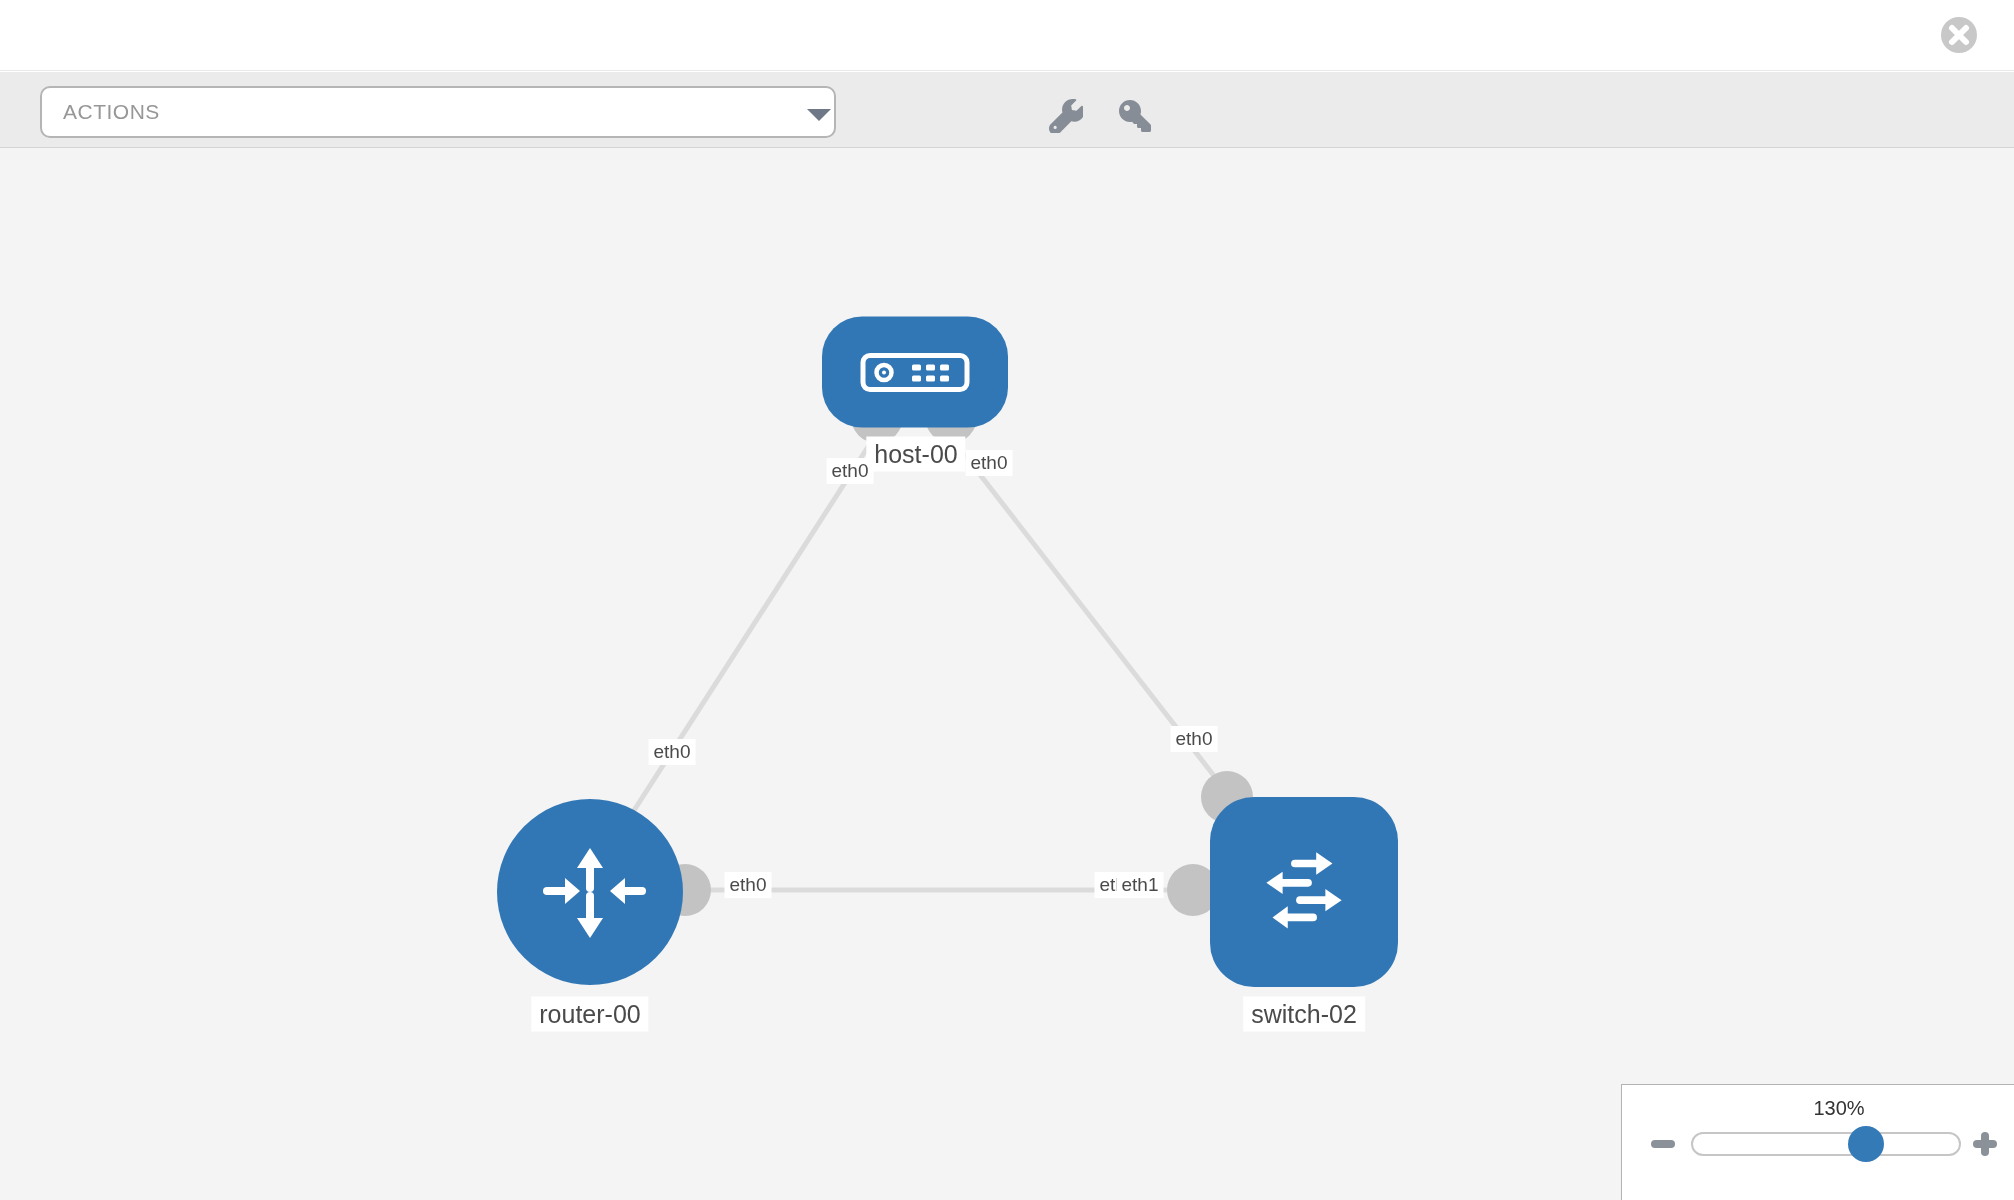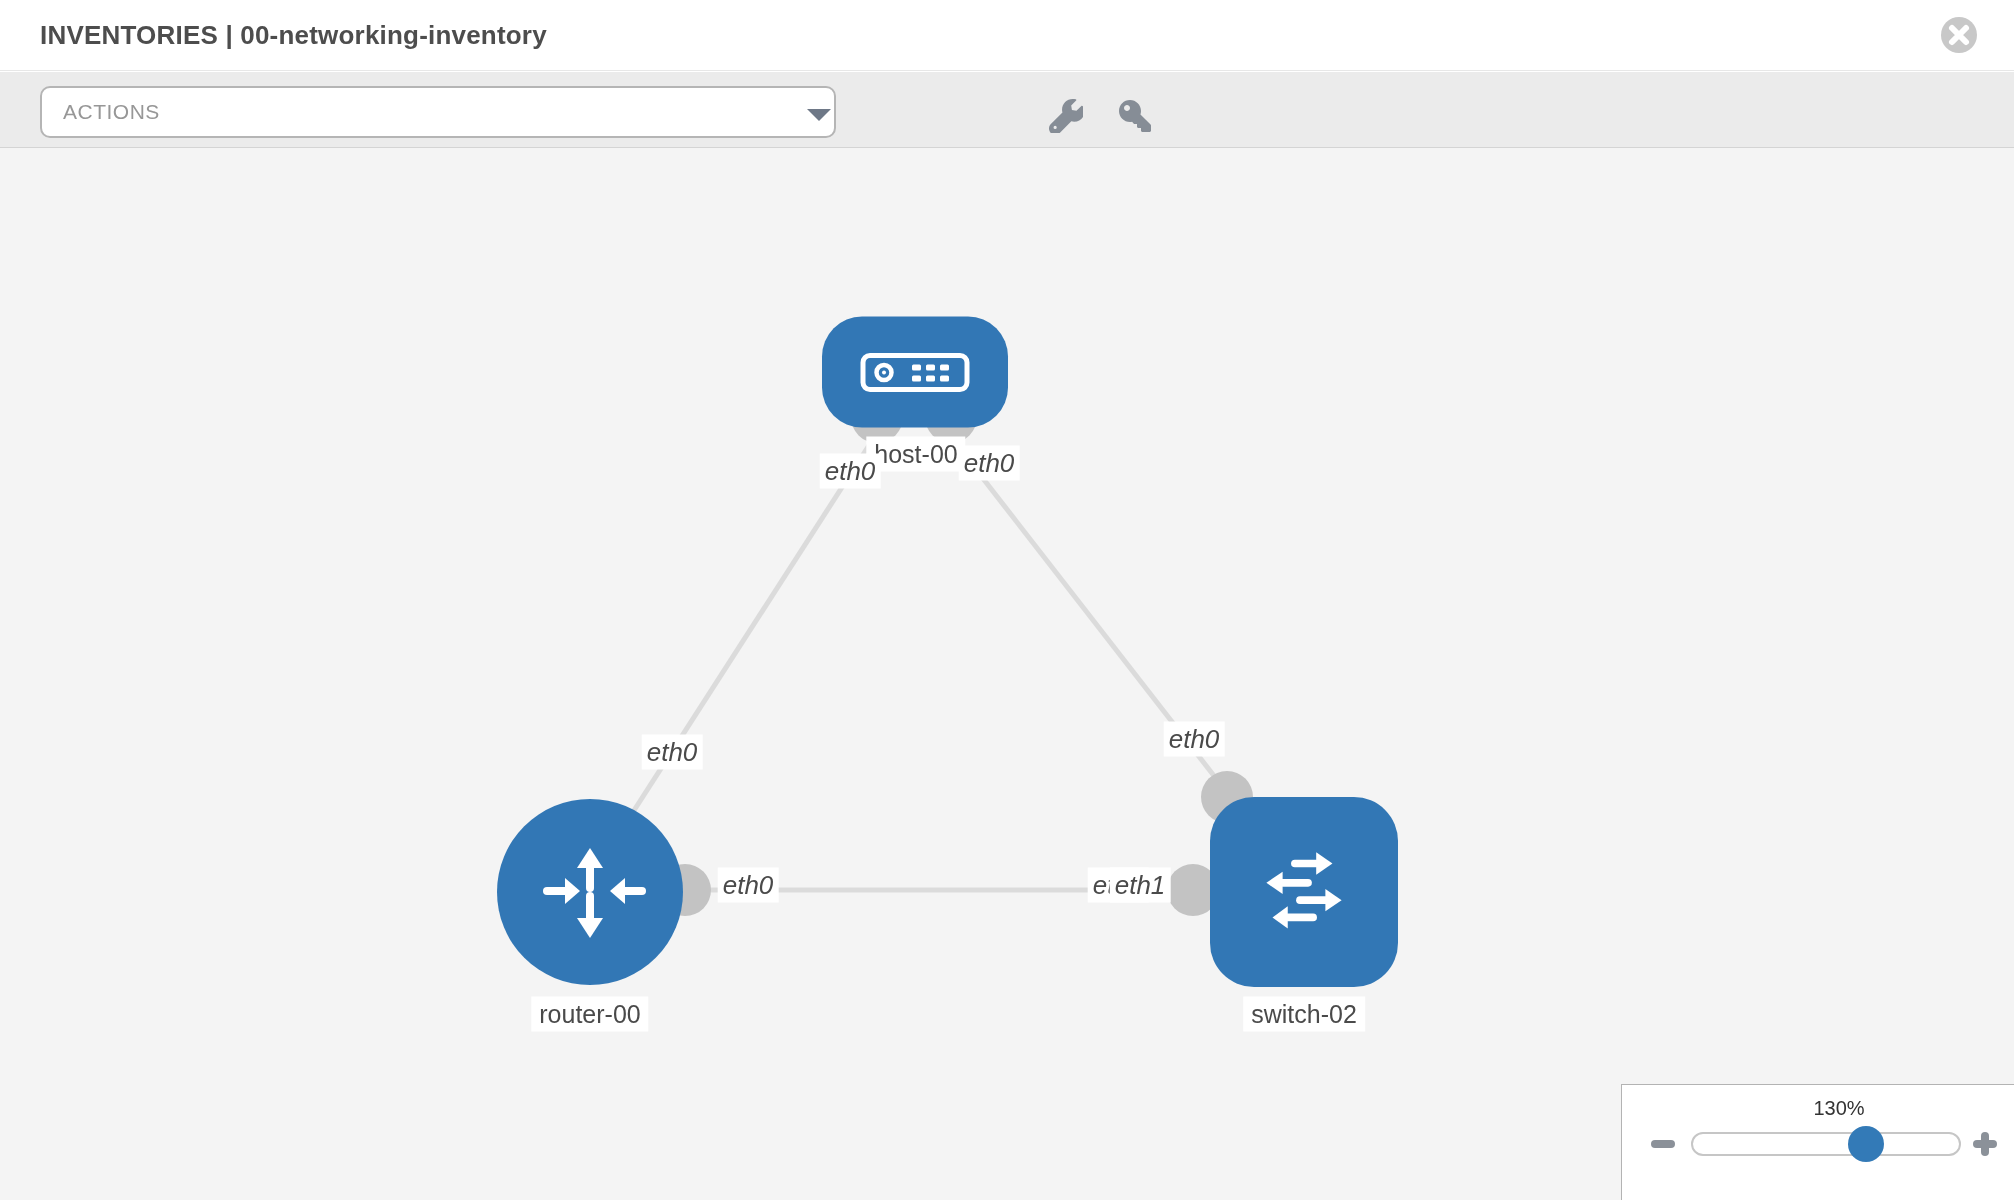--- a/index.html
+++ b/index.html
@@ -40,22 +40,22 @@
 
   .centered { transform:translate(-50%,-50%); }
   .node { position:absolute; z-index:4; background:#3277b5; display:flex; align-items:center;
           justify-content:center; cursor:pointer; }
   .node-host   { width:186px; height:111px; border-radius:40px; }
   .node-router { width:186px; height:186px; border-radius:50%; }
   .node-switch { width:188px; height:190px; border-radius:44px; }
 
   .nlabel { position:absolute; z-index:5; background:#fff; color:#4a4a4a; font-size:25px;
             padding:3px 8px; white-space:nowrap; }
-  .ilabel { position:absolute; z-index:5; background:#fff; color:#4a4a4a; font-size:26px;
-            padding:2px 5px; white-space:nowrap;font-style:italic; }
+  .ilabel { position:absolute; z-index:5; background:#fff; color:#4a4a4a; font-size:19px;
+            padding:2px 5px; white-space:nowrap; }
   .ilabel.on-top { z-index:6; }
 
   
   .zoom-panel { position:absolute; left:1621px; top:936px; width:400px; height:200px; background:#fff;
                 border:1px solid #b3b3b3; z-index:10; }
   .zoom-value { position:absolute; left:82px; top:12px; width:270px; text-align:center;
                 font-size:20px; color:#333; }
   .zoom-minus { position:absolute; left:29px; top:55px; width:24px; height:8px; background:#8b9199;
                 border-radius:4px; cursor:pointer; }
   .zoom-track { position:absolute; left:69px; top:47px; width:270px; height:24px; background:#fff;
@@ -65,21 +65,20 @@
   .zoom-plus { position:absolute; left:351px; top:43px; width:24px; height:32px; cursor:pointer; }
   .zoom-plus .h { position:absolute; left:0; top:12px; width:24px; height:8px; background:#8b9199; border-radius:4px; }
   .zoom-plus .v { position:absolute; left:8px; top:4px; width:8px; height:24px; background:#8b9199; border-radius:4px; }
 </style>
 </head>
 <body>
 
 <div class="app">
 
   <div class="header">
-    <div class="page-title">INVENTORIES | 00-networking-inventory</div>
     <button class="close-btn">
       <svg width="38" height="38" viewBox="0 0 38 38">
         <circle cx="19" cy="19" r="18" fill="#c8c8c8"></circle>
         <path d="M12 12 L26 26 M26 12 L12 26" stroke="#ffffff" stroke-width="6" stroke-linecap="round"></path>
       </svg>
     </button>
   </div>
 
   <div class="toolbar">
     <div class="select actions-select">

